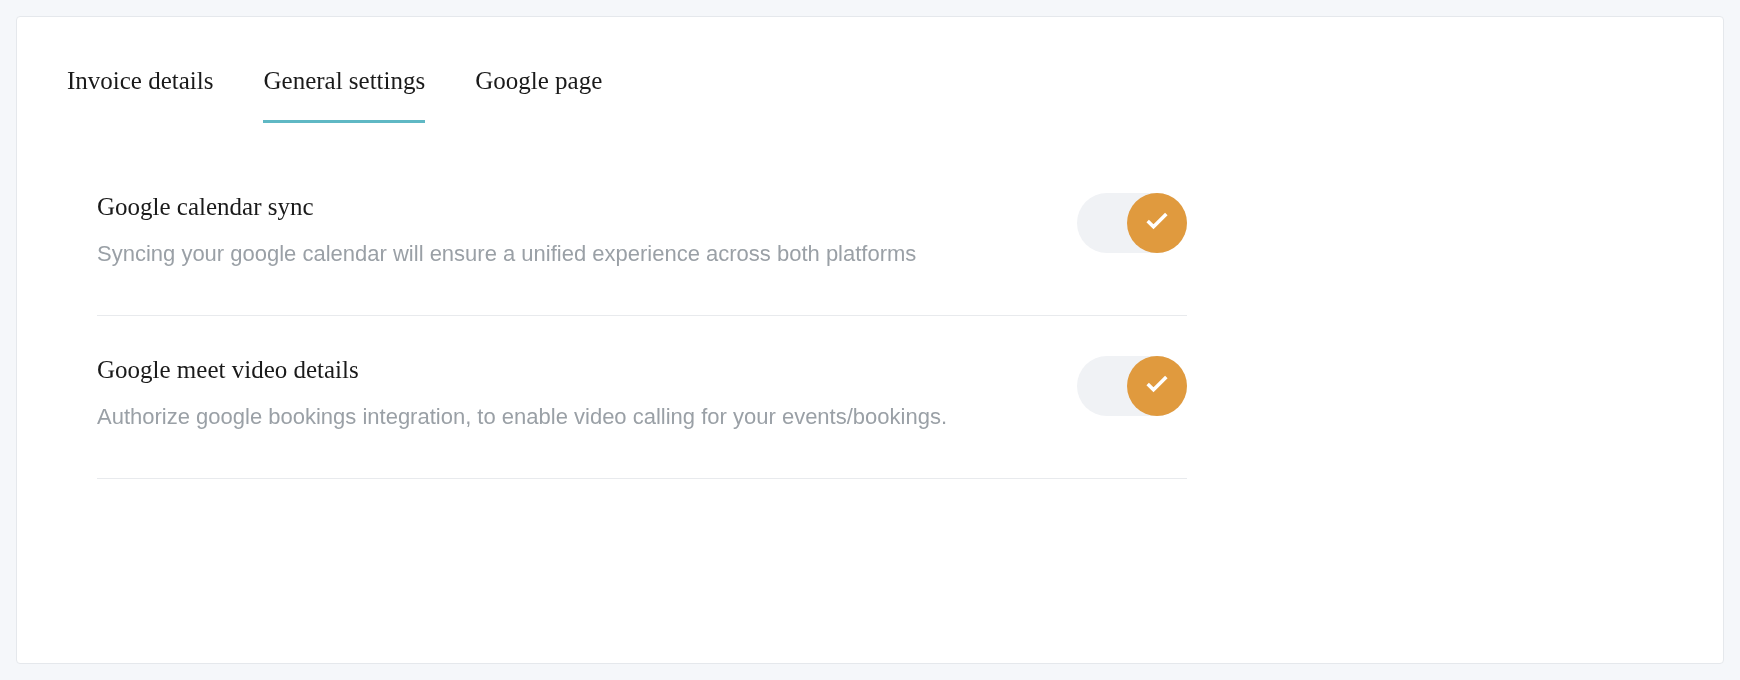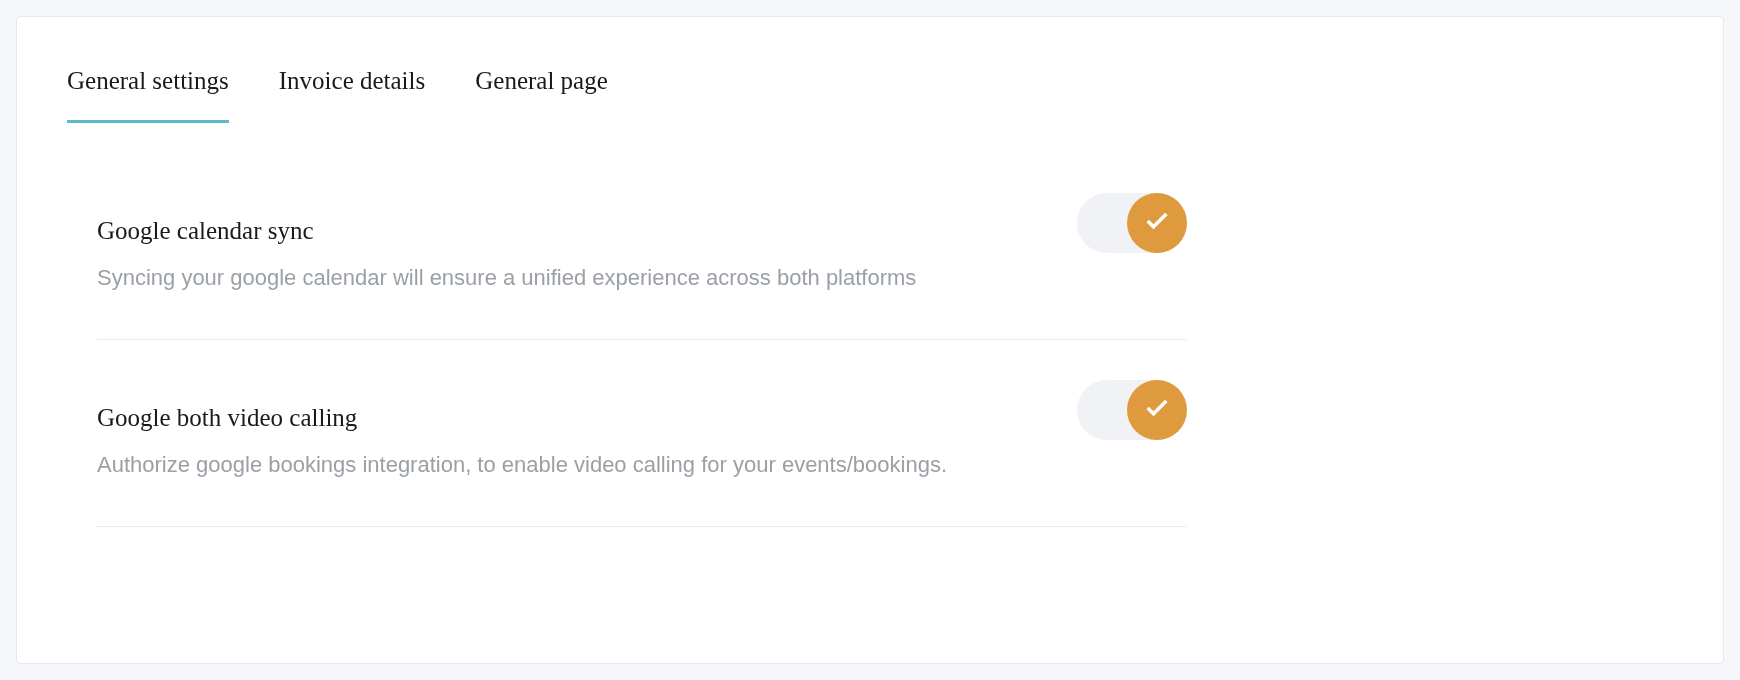--- a/index.html
+++ b/index.html
@@ -52,21 +52,20 @@
     .setting-text {
       flex: 1;
       padding-right: 40px;
     }
     .setting-title {
       font-size: 25px;
       color: #1a1a1a;
       margin-bottom: 18px;
       font-family: Georgia, "Times New Roman", serif;
       font-weight: 400;
-      margin-top: 24px;
     }
     .setting-desc {
       font-size: 22px;
       color: #9aa0a6;
       font-family: Liberation Sans, sans-serif;
       line-height: 1.4;
     }
     .toggle {
       width: 110px;
       height: 60px;
@@ -95,28 +94,28 @@
       stroke-width: 3;
       fill: none;
     }
   </style>
 </head>
 <body>
 
 <div class="card">
 
   <div class="tabs">
+    <div class="tab">
+      <span>Invoice details</span>
+    </div>
     <div class="tab active">
       <span>General settings</span>
     </div>
     <div class="tab">
-      <span>Invoice details</span>
-    </div>
-    <div class="tab">
-      <span>General page</span>
+      <span>Google page</span>
     </div>
   </div>
 
   <div class="settings">
 
     <div class="setting-row">
       <div class="setting-text">
         <div class="setting-title">Google calendar sync</div>
         <div class="setting-desc">Syncing your google calendar will ensure a unified experience across both platforms</div>
       </div>
@@ -126,21 +125,21 @@
             <svg viewBox="0 0 24 24">
                 <path d="M4 12l5 5L20 6"></path>
               </svg>
           </span>
         </div>
       </div>
     </div>
 
     <div class="setting-row">
       <div class="setting-text">
-        <div class="setting-title">Google both video calling</div>
+        <div class="setting-title">Google meet video details</div>
         <div class="setting-desc">Authorize google bookings integration, to enable video calling for your events/bookings.</div>
       </div>
       <div class="toggle">
         <div class="toggle-knob">
           <span>
             <svg viewBox="0 0 24 24">
                 <path d="M4 12l5 5L20 6"></path>
               </svg>
           </span>
         </div>

